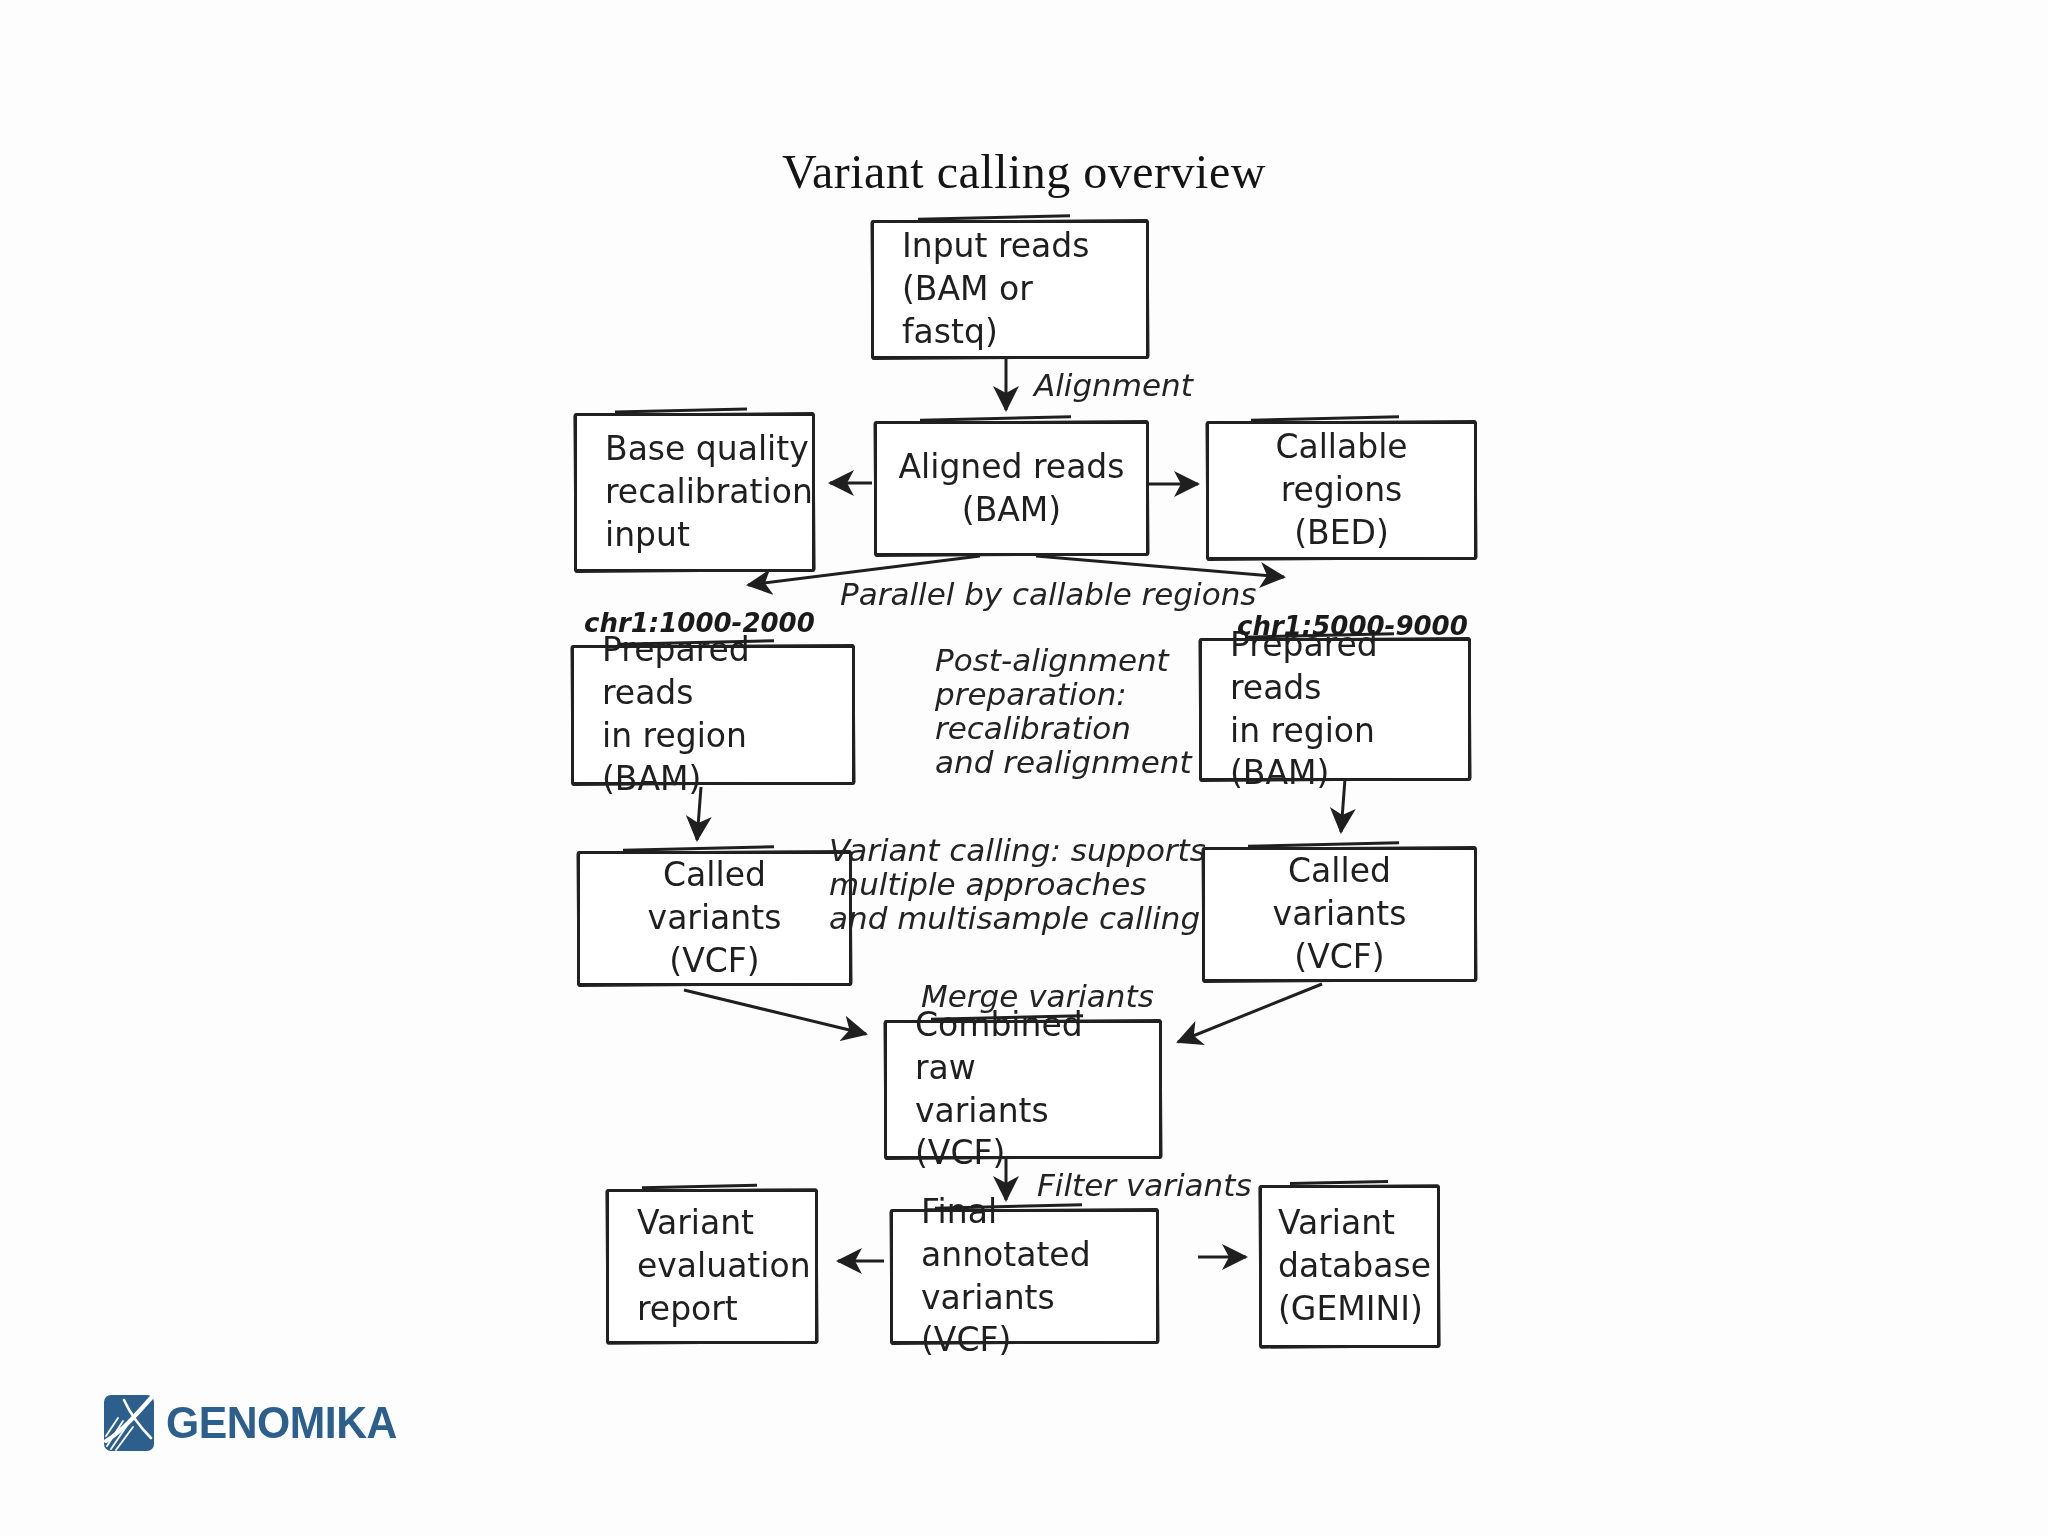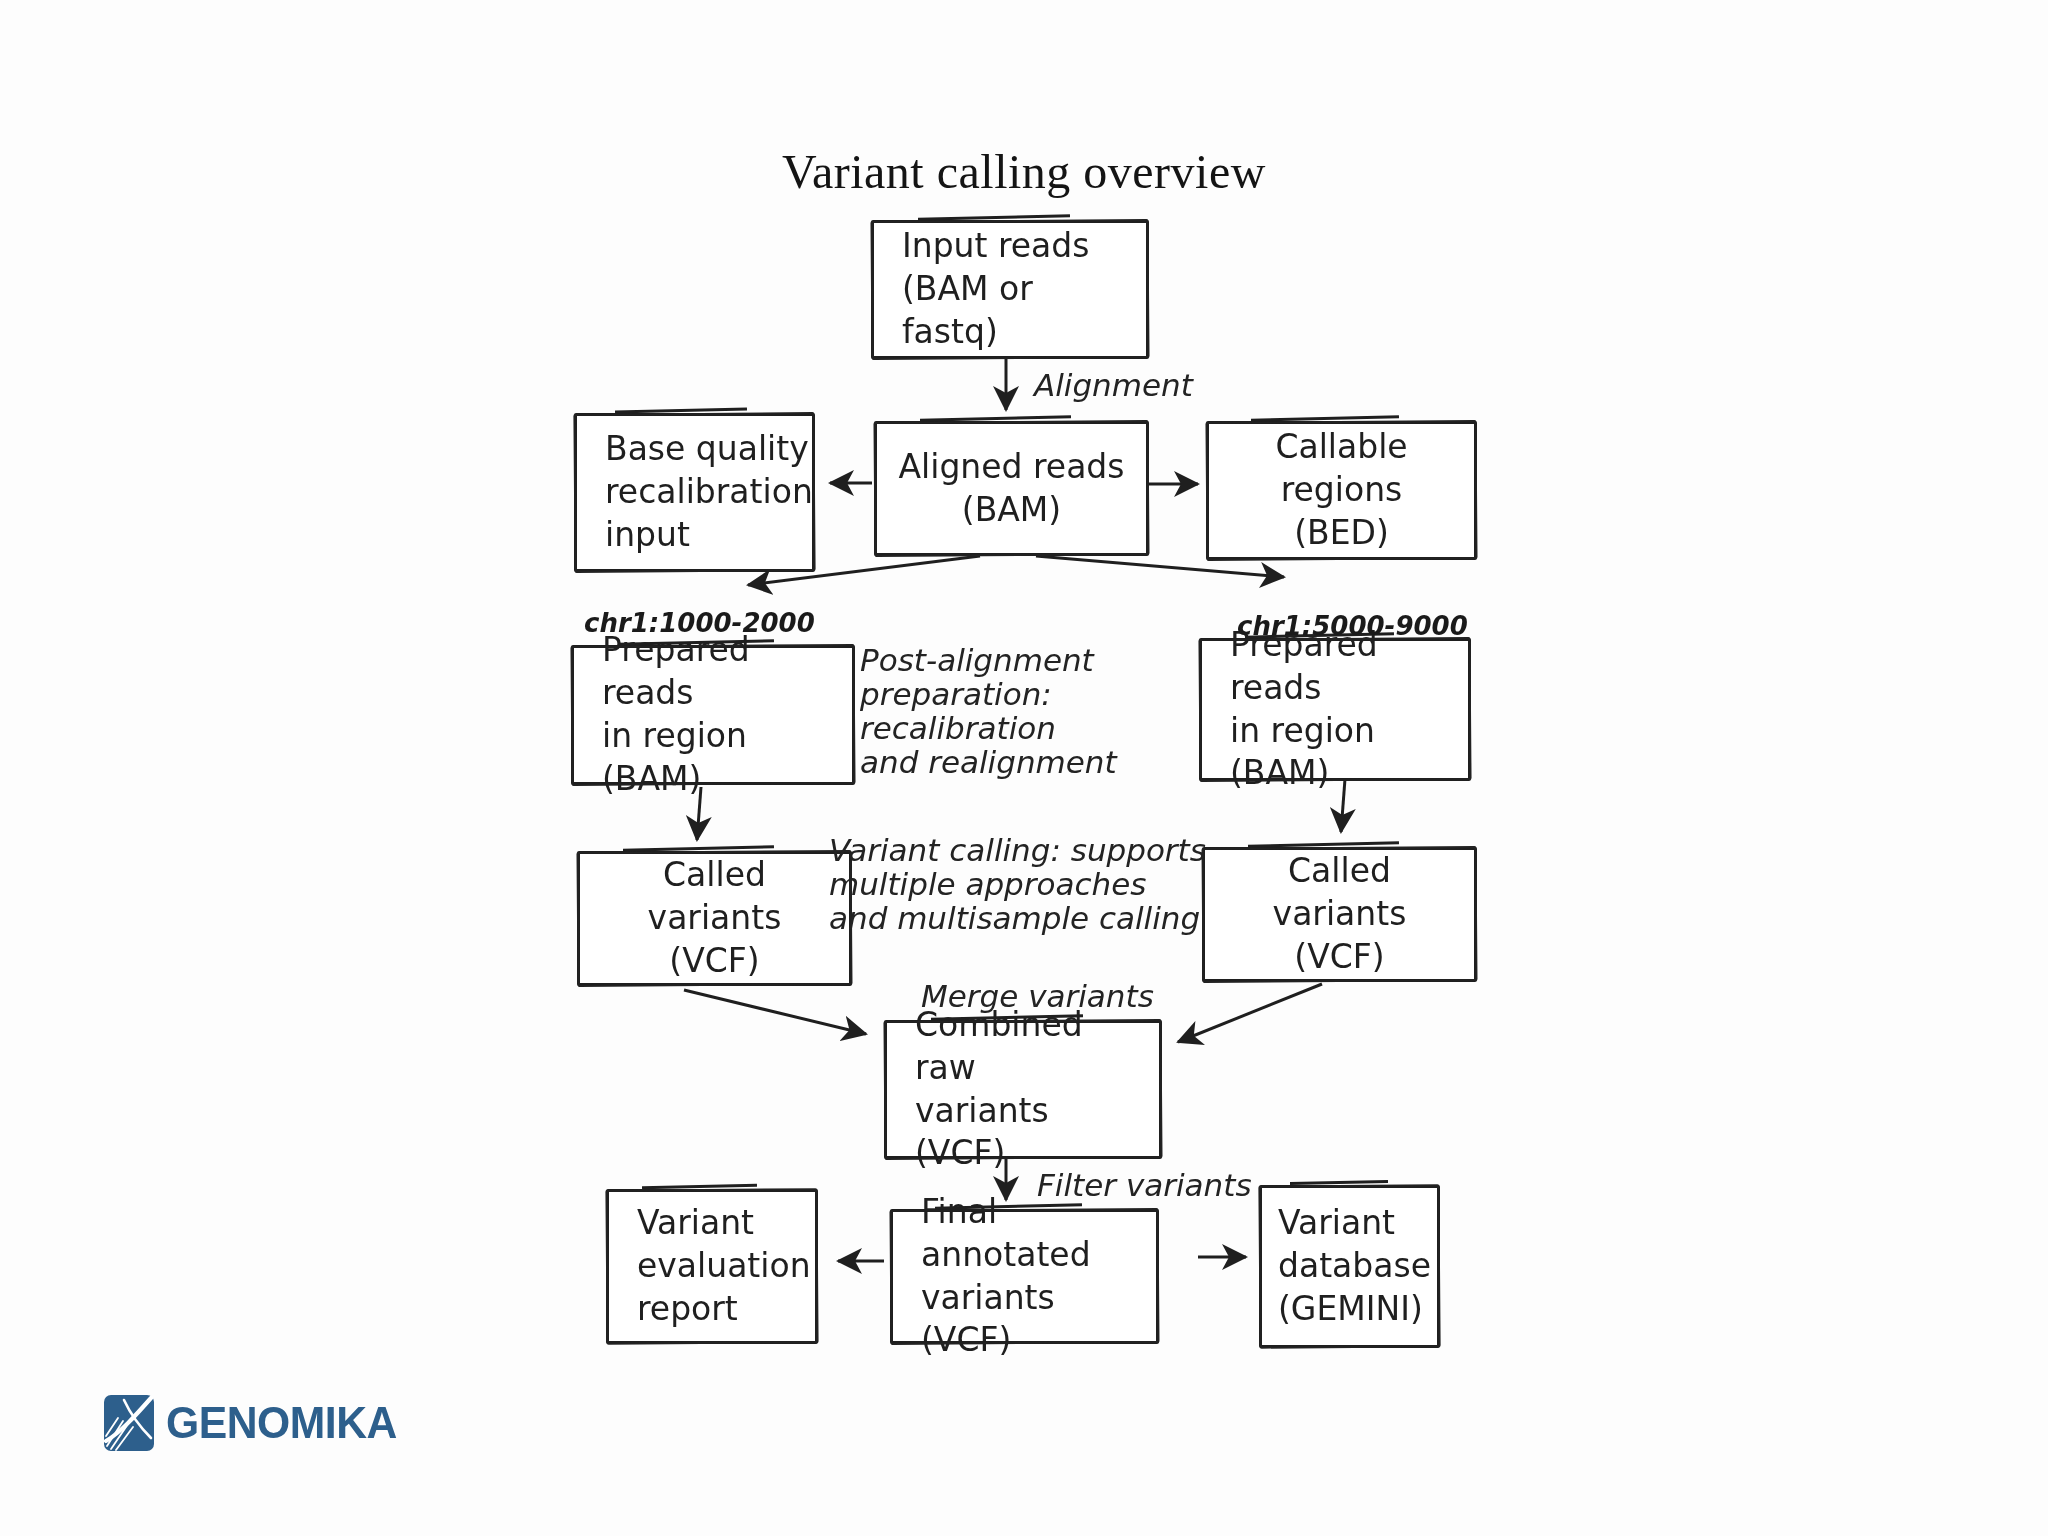--- a/index.html
+++ b/index.html
@@ -182,27 +182,28 @@
 report</div>
   </div>
 
   <div class="node left" style="left:1259px;top:1185px;width:175px;height:157px;">
     <div class="label" style="padding-left:16px;">Variant
 database
 (GEMINI)</div>
   </div>
 
   <div class="edge-label" style="left:1034px;top:367px;">Alignment</div>
+  <div class="edge-label" style="left:840px;top:576px;">Parallel by callable regions</div>
   <div class="edge-label" style="left:921px;top:978px;">Merge variants</div>
   <div class="edge-label" style="left:1037px;top:1167px;">Filter variants</div>
 
   <div class="region-label" style="left:584px;top:608px;">chr1:1000-2000</div>
   <div class="region-label" style="left:1237px;top:611px;">chr1:5000-9000</div>
 
-  <div class="annotation" style="left:860px;top:643px;">Post-alignment
+  <div class="annotation" style="left:935px;top:643px;">Post-alignment
 preparation:
 recalibration
 and realignment</div>
   <div class="annotation" style="left:829px;top:833px;">Variant calling: supports
 multiple approaches
 and multisample calling</div>
 
   <div class="footer-logo">
     <svg width="50" height="56" viewBox="0 0 25 28">
       <rect x="0" y="0" width="25" height="28" rx="3.5" fill="#2d5f8c"></rect>

